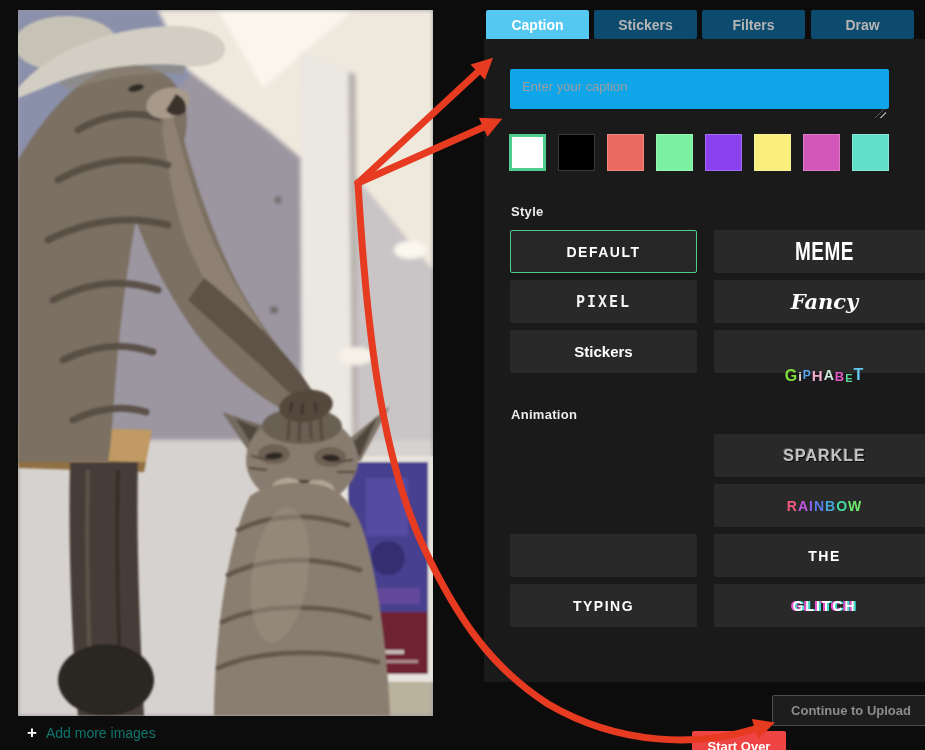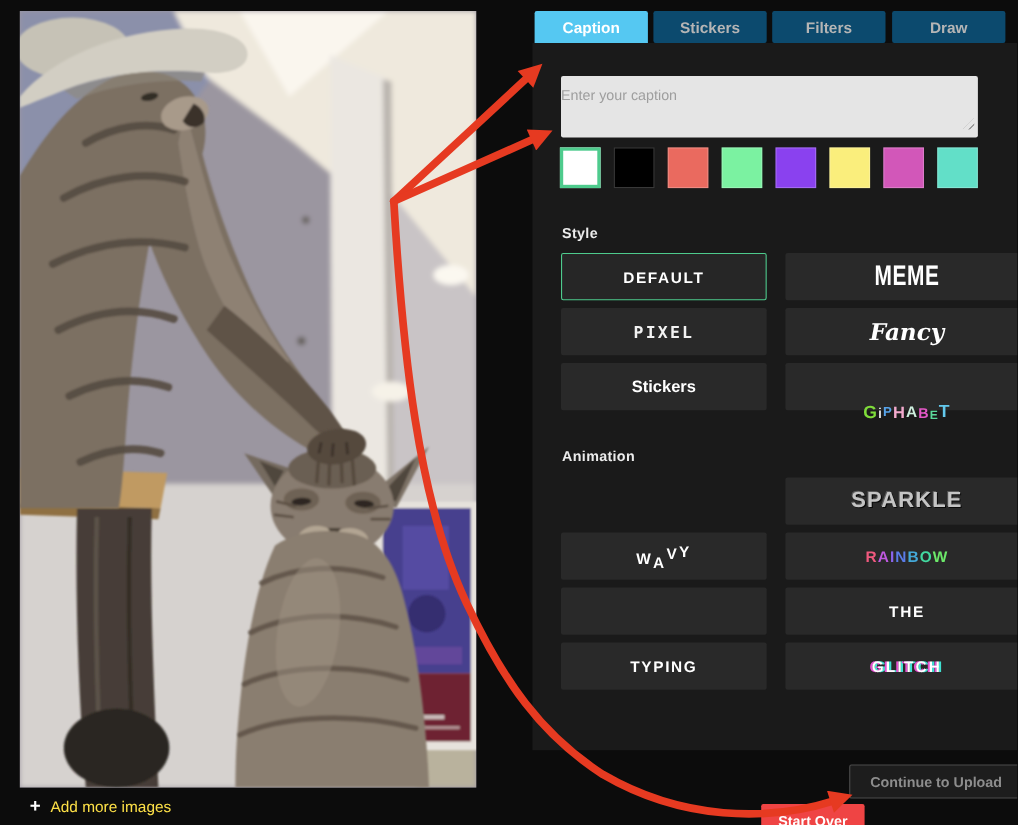--- a/index.html
+++ b/index.html
@@ -9,22 +9,22 @@
   
   .photo{position:absolute;left:18px;top:10px;width:415px;height:706px;overflow:hidden;background:#9b96a0;}
 
   
   .panel-body{position:absolute;left:484px;top:39px;width:441px;height:643px;background:#1a1a1a;}
   .tab{position:absolute;top:10px;height:29px;width:103px;display:flex;align-items:center;justify-content:center;
        background:#0c4a6e;color:#b5b5b5;font-size:14px;font-weight:bold;border-radius:2px;cursor:pointer;}
   .tab.t0{left:486px}.tab.t1{left:594px}.tab.t2{left:702px}.tab.t3{left:811px}
   .tab.active{background:#55c8f2;color:#ffffff;border-radius:2px 2px 0 0;}
 
-  .caption-box{position:absolute;left:510px;top:69px;width:379px;height:56px;box-sizing:border-box;
-       background:#e5e5e5;border:none;border-radius:2px;resize:none;padding:10px 0;
+  .caption-box{position:absolute;left:510px;top:69px;width:379px;height:40px;box-sizing:border-box;
+       background:#0ea5e9;border:none;border-radius:2px;resize:none;padding:10px 12px;
        font-family:"Liberation Sans",sans-serif;font-size:13px;color:#333;outline:none;}
   .caption-box::placeholder{color:#9e9e9e;}
   .resize-grip{position:absolute;left:875px;top:107px;width:11px;height:11px;pointer-events:none;
        background:repeating-linear-gradient(-45deg,transparent 0 3px,#9b9b9b 3px 4.5px);
        clip-path:polygon(100% 0,100% 100%,0 100%);}
 
   .sw{position:absolute;top:134px;width:37px;height:37px;box-sizing:border-box;border:1px solid rgba(255,255,255,.22);cursor:pointer;}
   .sw.selected{border:3px solid #4ecb8d;}
   .sw.s0{left:509px}.sw.s1{left:558px}.sw.s2{left:607px}.sw.s3{left:656px}
   .sw.s4{left:705px}.sw.s5{left:754px}.sw.s6{left:803px}.sw.s7{left:852px}
@@ -39,35 +39,35 @@
   .sr0{top:230px}.sr1{top:280px}.sr2{top:330px}
   .ar0{top:434px}.ar1{top:484px}.ar2{top:534px}.ar3{top:584px}
 
   .txt{display:inline-block;}
   .v-default .txt,.v-none .txt,.v-typing .txt,.v-the .txt{font-weight:bold;font-size:14px;letter-spacing:1.5px;}
   .v-meme .txt{font-weight:bold;font-size:19px;letter-spacing:.5px;transform:scaleY(1.35);}
   .v-pixel .txt{font-family:"DejaVu Sans Mono",monospace;font-weight:bold;font-size:15px;letter-spacing:2px;color:#f2f2f2;}
   .v-fancy .txt{font-family:"DejaVu Serif",serif;font-style:italic;font-weight:bold;font-size:21px;}
   .v-subtitle .txt{font-weight:bold;font-size:15px;}
   .v-giphabet .txt{font-weight:bold;font-size:14px;letter-spacing:1px;margin-top:48px;}
-  .v-sparkle .txt{font-weight:bold;font-size:20px;letter-spacing:1px;color:#c4c4c4;
+  .v-sparkle .txt{font-weight:bold;font-size:16px;letter-spacing:1px;color:#c4c4c4;
        text-shadow:1px 1px 0 #0a0a0a,-1px -1px 0 #5a5a5a;}
   .v-wavy .txt{font-weight:bold;font-size:14px;letter-spacing:2px;}
   .v-rainbow .txt{font-weight:bold;font-size:14px;letter-spacing:1px;}
   .v-glitch .txt{font-weight:bold;font-size:14px;letter-spacing:2px;color:#ffffff;
        text-shadow:-2px 0 0 #e44fd0,2px 0 0 #3fe0d0;}
 
   .btn{position:absolute;top:695px;height:31px;display:flex;align-items:center;justify-content:center;
        font-size:13px;font-weight:bold;border-radius:2px;cursor:pointer;box-sizing:border-box;}
   .btn-start{left:692px;width:94px;background:#ef4444;color:#ffffff;margin-top:36px;}
   .btn-continue{left:772px;width:158px;background:#1d1d1d;color:#8d8d8d;border:1px solid #4d4d4d;}
 
   .add-more{position:absolute;left:27px;top:724px;display:flex;align-items:center;gap:9px;cursor:pointer;}
   .add-more .plus{color:#ffffff;font-size:17px;font-weight:bold;line-height:1;}
-  .add-more .lbl{color:#fde047;font-size:14px;}
+  .add-more .lbl{color:#0f766e;font-size:14px;}
 
   .arrows{position:absolute;left:0;top:0;z-index:50;pointer-events:none;}
 </style>
 </head>
 <body>
 
 <div id="app">
 
   <div class="photo">
     <svg width="415" height="706" viewBox="0 0 415 706" xmlns="http://www.w3.org/2000/svg">
@@ -227,23 +227,20 @@
     </div>
   <div class="opt col-r sr2 v-giphabet">
     <span class="txt"><span style="display: inline-block; color: rgb(127, 220, 58); font-size: 16px; transform: translateY(0px);">G</span><span style="display: inline-block; color: rgb(217, 217, 217); font-size: 13px; transform: translateY(0px);">i</span><span style="display: inline-block; color: rgb(87, 164, 234); font-size: 12px; transform: translateY(-2px);">P</span><span style="display: inline-block; color: rgb(242, 170, 205); font-size: 15px; transform: translateY(0px);">H</span><span style="display: inline-block; color: rgb(205, 238, 221); font-size: 14px; transform: translateY(-1px);">A</span><span style="display: inline-block; color: rgb(227, 88, 198); font-size: 13px; transform: translateY(0px);">B</span><span style="display: inline-block; color: rgb(91, 217, 154); font-size: 11px; transform: translateY(1px);">E</span><span style="display: inline-block; color: rgb(99, 200, 236); font-size: 16px; transform: translateY(-1px);">T</span></span>
     </div>
 
   <div class="sec-label lbl-anim">Animation</div>
 
   <div class="opt col-r ar0 v-sparkle">
     <span class="txt">SPARKLE</span>
     </div>
-  <div class="opt col-l ar1 v-wavy">
-    <span class="txt"><span style="display: inline-block; transform: translateY(2px);">W</span><span style="display: inline-block; transform: translateY(5px);">A</span><span style="display: inline-block; transform: translateY(-3px);">V</span><span style="display: inline-block; transform: translateY(-5px);">Y</span></span>
-    </div>
   <div class="opt col-r ar1 v-rainbow">
     <span class="txt"><span style="display: inline-block; color: rgb(240, 89, 126); transform: translateY(0px);">R</span><span style="display: inline-block; color: rgb(192, 89, 224); transform: translateY(0px);">A</span><span style="display: inline-block; color: rgb(138, 100, 236); transform: translateY(0px);">I</span><span style="display: inline-block; color: rgb(90, 124, 232); transform: translateY(0px);">N</span><span style="display: inline-block; color: rgb(68, 168, 216); transform: translateY(0px);">B</span><span style="display: inline-block; color: rgb(66, 217, 160); transform: translateY(0px);">O</span><span style="display: inline-block; color: rgb(108, 232, 106); transform: translateY(0px);">W</span></span>
     </div>
   <div class="opt col-l ar2 v-blank">
     <span class="txt"></span>
     </div>
   <div class="opt col-r ar2 v-the">
     <span class="txt">THE</span>
     </div>
   <div class="opt col-l ar3 v-typing">

